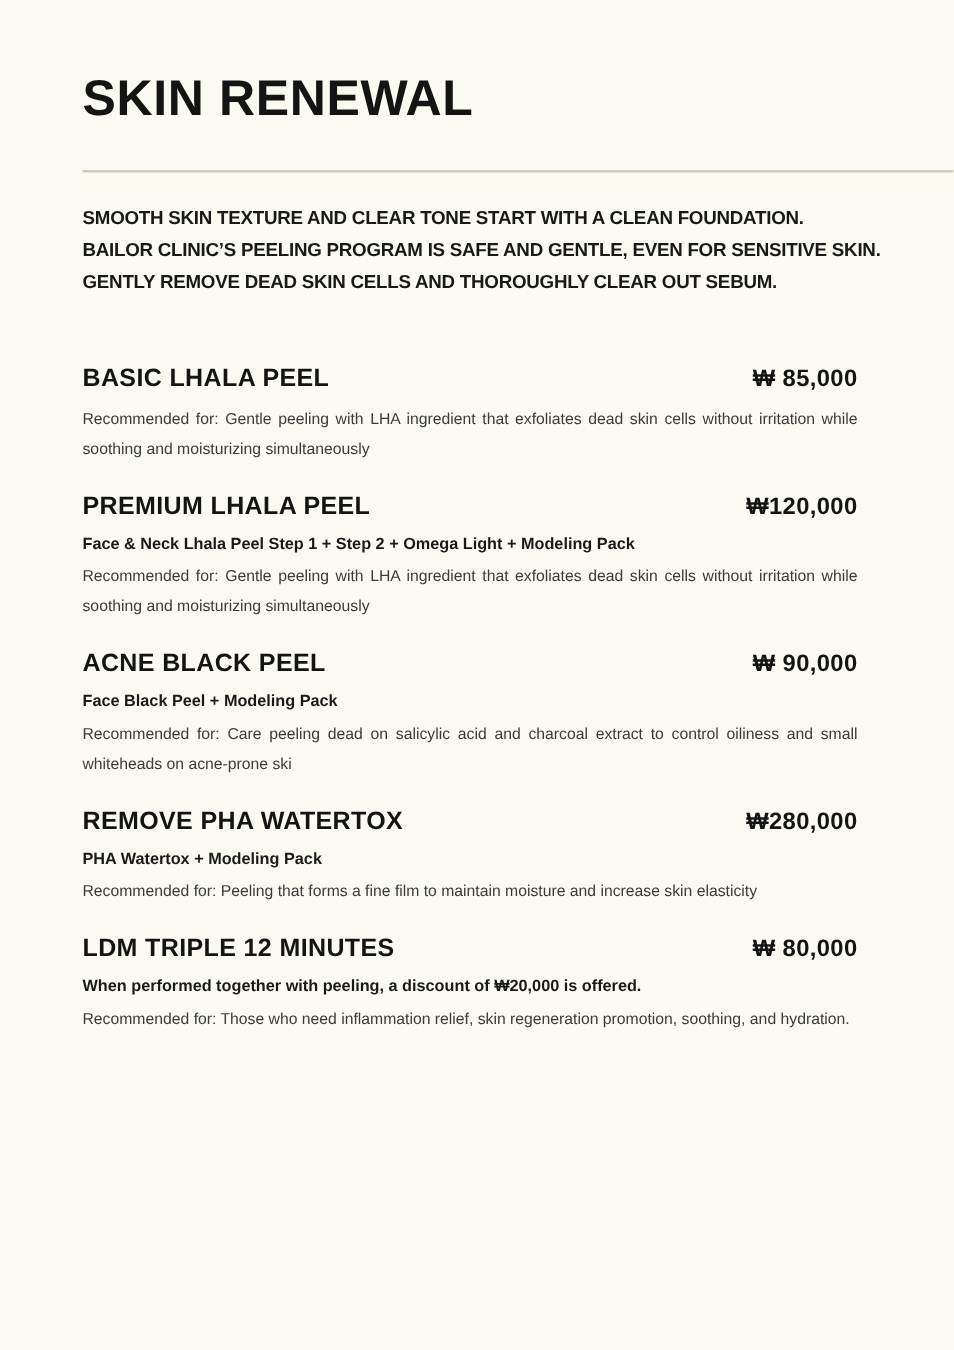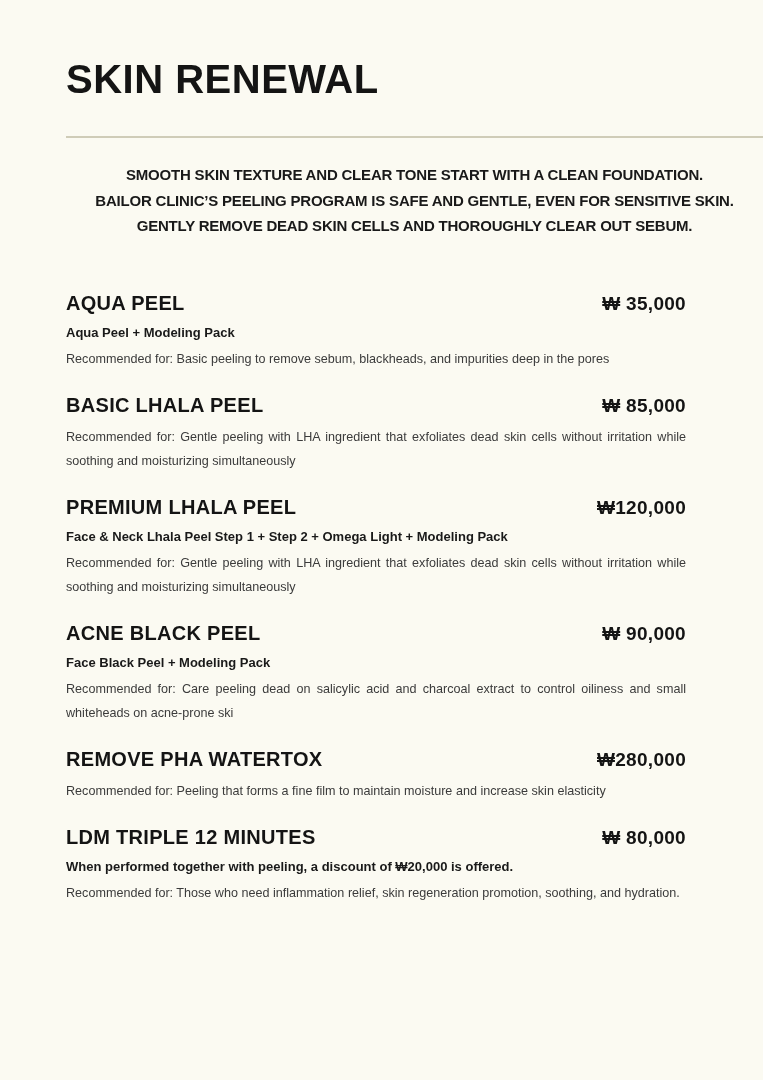--- a/index.html
+++ b/index.html
@@ -24,21 +24,20 @@
     letter-spacing: 0.5px;
     color: #141414;
   }
   .top-divider {
     margin: 35px 0 0 66px;
     height: 2px;
     background: #cfccb8;
   }
   .intro {
     margin: 24px 0 0 66px;
-    text-align: center;
   }
   .intro-line {
     white-space: nowrap;
     font-size: 15px;
     line-height: 25.6px;
     font-weight: 700;
     letter-spacing: -0.2px;
     color: #191919;
   }
   .services {
@@ -119,28 +118,20 @@
 
   <div class="intro">
   <div class="intro-line">SMOOTH SKIN TEXTURE AND CLEAR TONE START WITH A CLEAN FOUNDATION.</div>
 
   <div class="intro-line">BAILOR CLINIC’S PEELING PROGRAM IS SAFE AND GENTLE, EVEN FOR SENSITIVE SKIN.</div>
 
   <div class="intro-line">GENTLY REMOVE DEAD SKIN CELLS AND THOROUGHLY CLEAR OUT SEBUM.</div>
 </div>
 
   <div class="services">
-  <section class="service">
-    <div class="service-head">
-      <h2 class="service-name">AQUA PEEL</h2>
-      <div class="service-price">₩ 35,000</div>
-    </div>
-    <div class="service-subtitle">Aqua Peel + Modeling Pack</div>
-    <p class="service-desc">Recommended for: Basic peeling to remove sebum, blackheads, and impurities deep in the pores</p>
-  </section>
 
   <section class="service">
     <div class="service-head">
       <h2 class="service-name">BASIC LHALA PEEL</h2>
       <div class="service-price">₩ 85,000</div>
     </div>
     <p class="service-desc">Recommended for: Gentle peeling with LHA ingredient that exfoliates dead skin cells without irritation while soothing and moisturizing simultaneously</p>
   </section>
 
   <section class="service">
@@ -159,20 +150,21 @@
     </div>
     <div class="service-subtitle">Face Black Peel + Modeling Pack</div>
     <p class="service-desc">Recommended for: Care peeling dead on salicylic acid and charcoal extract to control oiliness and small whiteheads on acne-prone ski</p>
   </section>
 
   <section class="service">
     <div class="service-head">
       <h2 class="service-name">REMOVE PHA WATERTOX</h2>
       <div class="service-price">₩280,000</div>
     </div>
+    <div class="service-subtitle">PHA Watertox + Modeling Pack</div>
     <p class="service-desc">Recommended for: Peeling that forms a fine film to maintain moisture and increase skin elasticity</p>
   </section>
 
   <section class="service">
     <div class="service-head">
       <h2 class="service-name">LDM TRIPLE 12 MINUTES</h2>
       <div class="service-price">₩ 80,000</div>
     </div>
     <div class="service-subtitle">When performed together with peeling, a discount of ₩20,000 is offered.</div>
     <p class="service-desc">Recommended for: Those who need inflammation relief, skin regeneration promotion, soothing, and hydration.</p>

